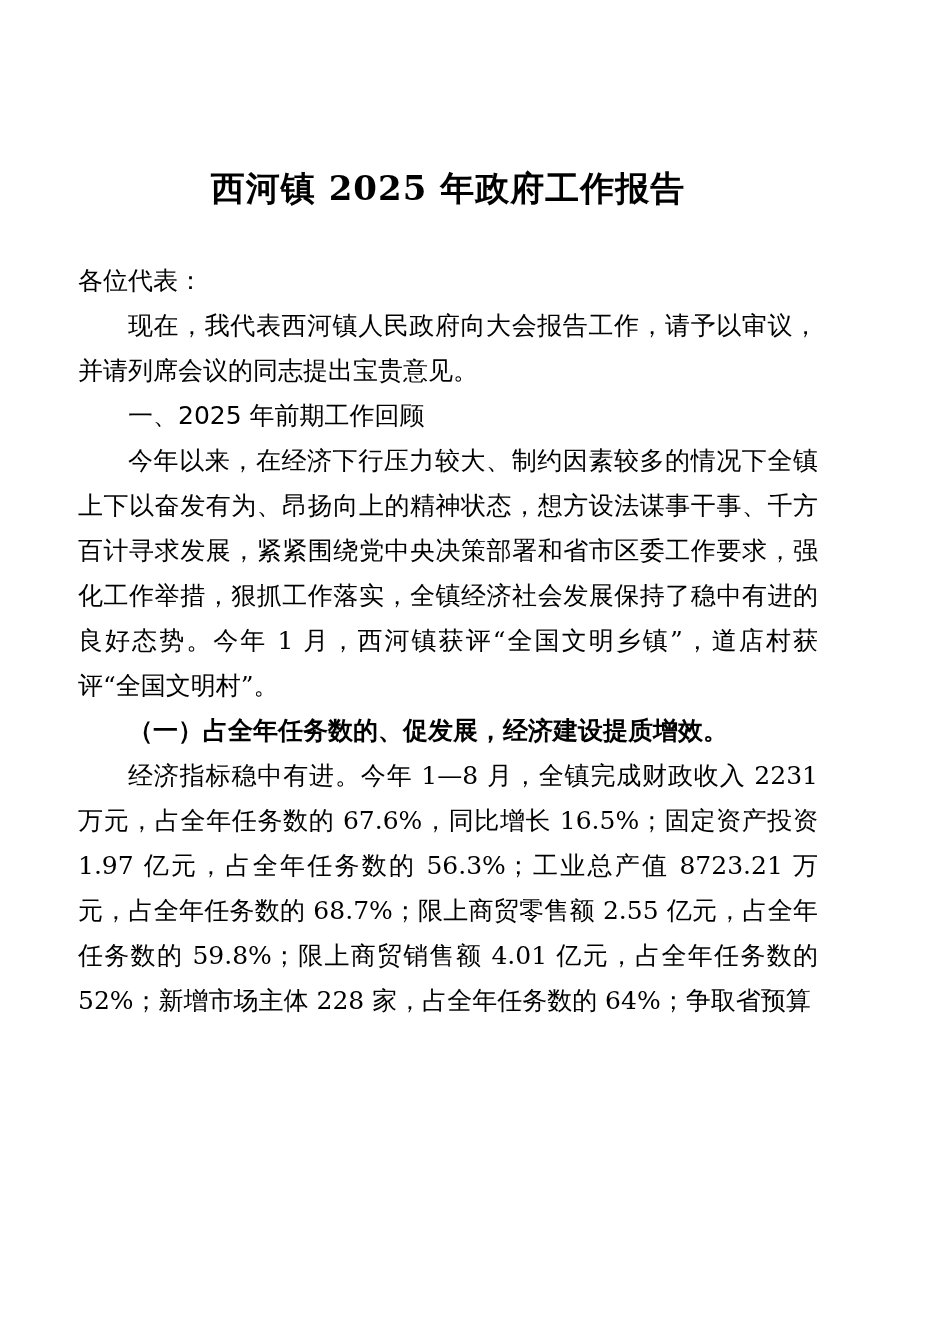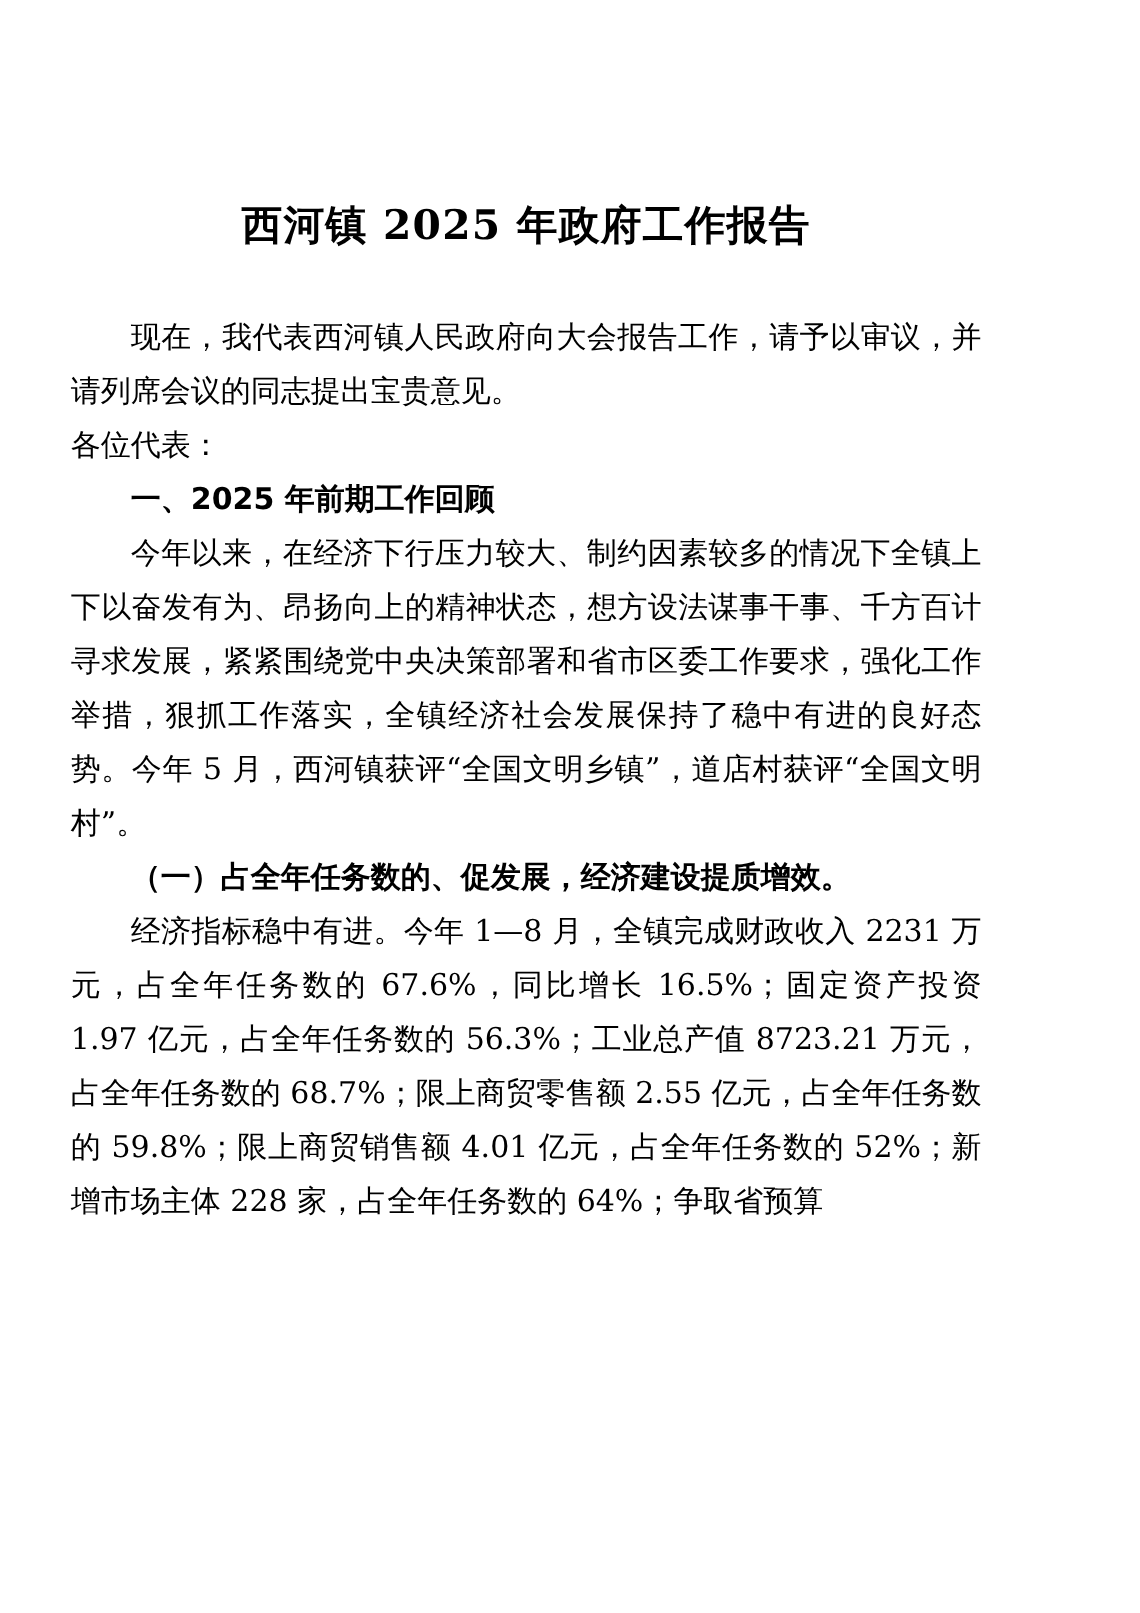--- a/index.html
+++ b/index.html
@@ -5,21 +5,21 @@
   html, body {
     margin: 0;
     padding: 0;
     background: #ffffff;
   }
   .page {
     position: relative;
     width: 950px;
     height: 1344px;
     box-sizing: border-box;
-    padding: 163px 132px 0 59px;
+    padding: 163px 132px 0 78px;
     background: #ffffff;
     color: #000000;
     overflow: hidden;
     font-family: "DejaVu Serif", "Liberation Serif", serif;
   }
   .doc-title {
     margin: 0 0 45px 0;
     font-size: 34px;
     line-height: 50px;
     font-weight: bold;
@@ -37,43 +37,43 @@
   }
   .salutation {
     text-indent: 0;
   }
   .para {
     text-indent: 2em;
   }
   .h-section {
     text-indent: 2em;
     font-family: "DejaVu Sans", "Liberation Sans", sans-serif;
-    font-weight: bold;
+    font-weight: normal;
   }
   .h-sub {
     text-indent: 2em;
     font-weight: bold;
   }
   .bold {
     font-weight: bold;
   }
 </style>
 </head>
 <body>
 
 <div class="page">
 
   <h1 class="doc-title">西河镇 2025 年政府工作报告</h1>
 
+  <p class="line salutation">各位代表：</p>
+
   <p class="line para">现在，我代表西河镇人民政府向大会报告工作，请予以审议，并请列席会议的同志提出宝贵意见。</p>
-
-  <p class="line salutation">各位代表：</p>
 
   <h2 class="line h-section">一、2025 年前期工作回顾</h2>
 
-  <p class="line para">今年以来，在经济下行压力较大、制约因素较多的情况下全镇上下以奋发有为、昂扬向上的精神状态，想方设法谋事干事、千方百计寻求发展，紧紧围绕党中央决策部署和省市区委工作要求，强化工作举措，狠抓工作落实，全镇经济社会发展保持了稳中有进的良好态势。今年 5 月，西河镇获评“全国文明乡镇”，道店村获评“全国文明村”。</p>
+  <p class="line para">今年以来，在经济下行压力较大、制约因素较多的情况下全镇上下以奋发有为、昂扬向上的精神状态，想方设法谋事干事、千方百计寻求发展，紧紧围绕党中央决策部署和省市区委工作要求，强化工作举措，狠抓工作落实，全镇经济社会发展保持了稳中有进的良好态势。今年 1 月，西河镇获评“全国文明乡镇”，道店村获评“全国文明村”。</p>
 
   <h3 class="line h-sub">（一）占全年任务数的、促发展，经济建设提质增效。</h3>
 
 
   <p class="line para">经济指标稳中有进。今年 1—8 月，全镇完成财政收入 2231 万元，占全年任务数的 67.6%，同比增长 16.5%；固定资产投资 1.97 亿元，占全年任务数的 56.3%；工业总产值 8723.21 万元，占全年任务数的 68.7%；限上商贸零售额 2.55 亿元，占全年任务数的 59.8%；限上商贸销售额 4.01 亿元，占全年任务数的 52%；新增市场主体 228 家，占全年任务数的 64%；争取省预算</p>
 
 </div>
 
 </body></html>

